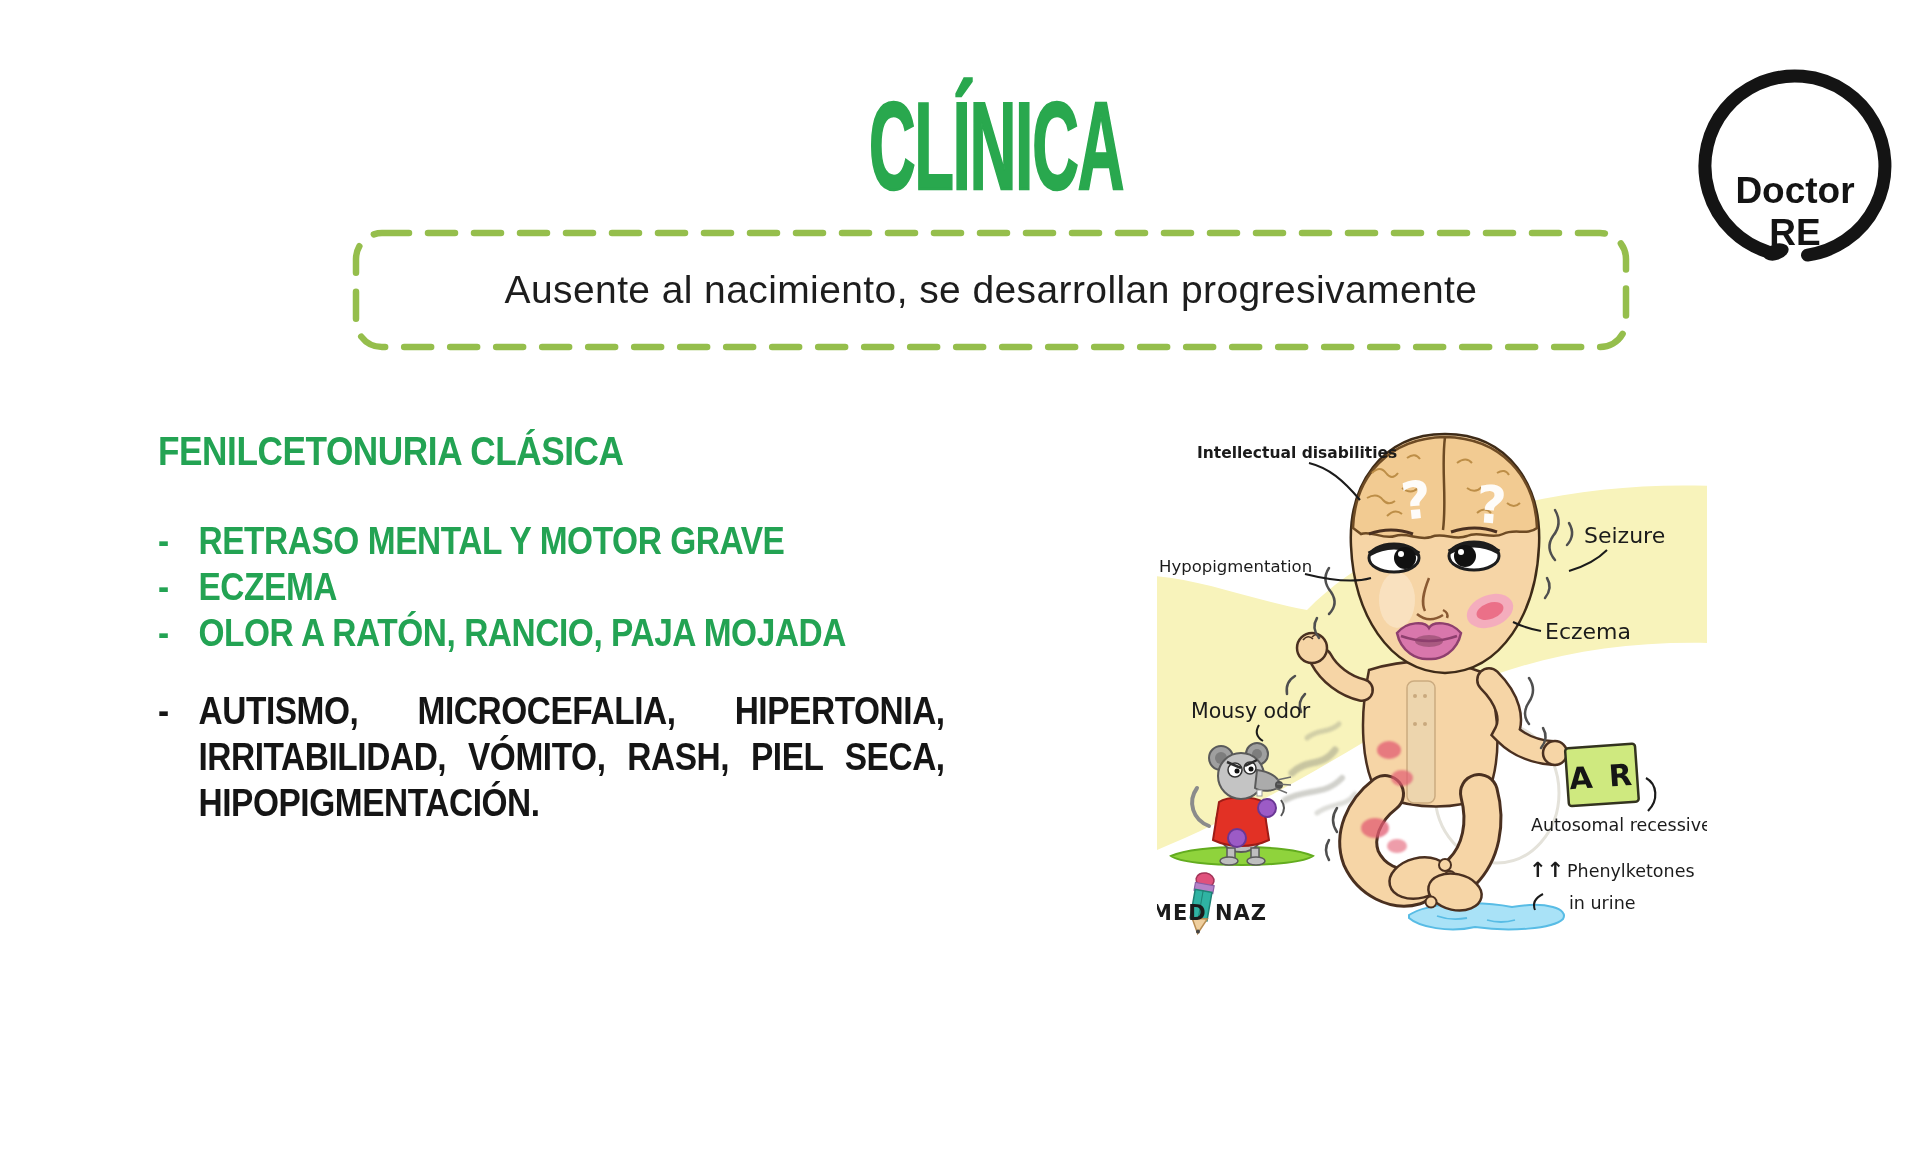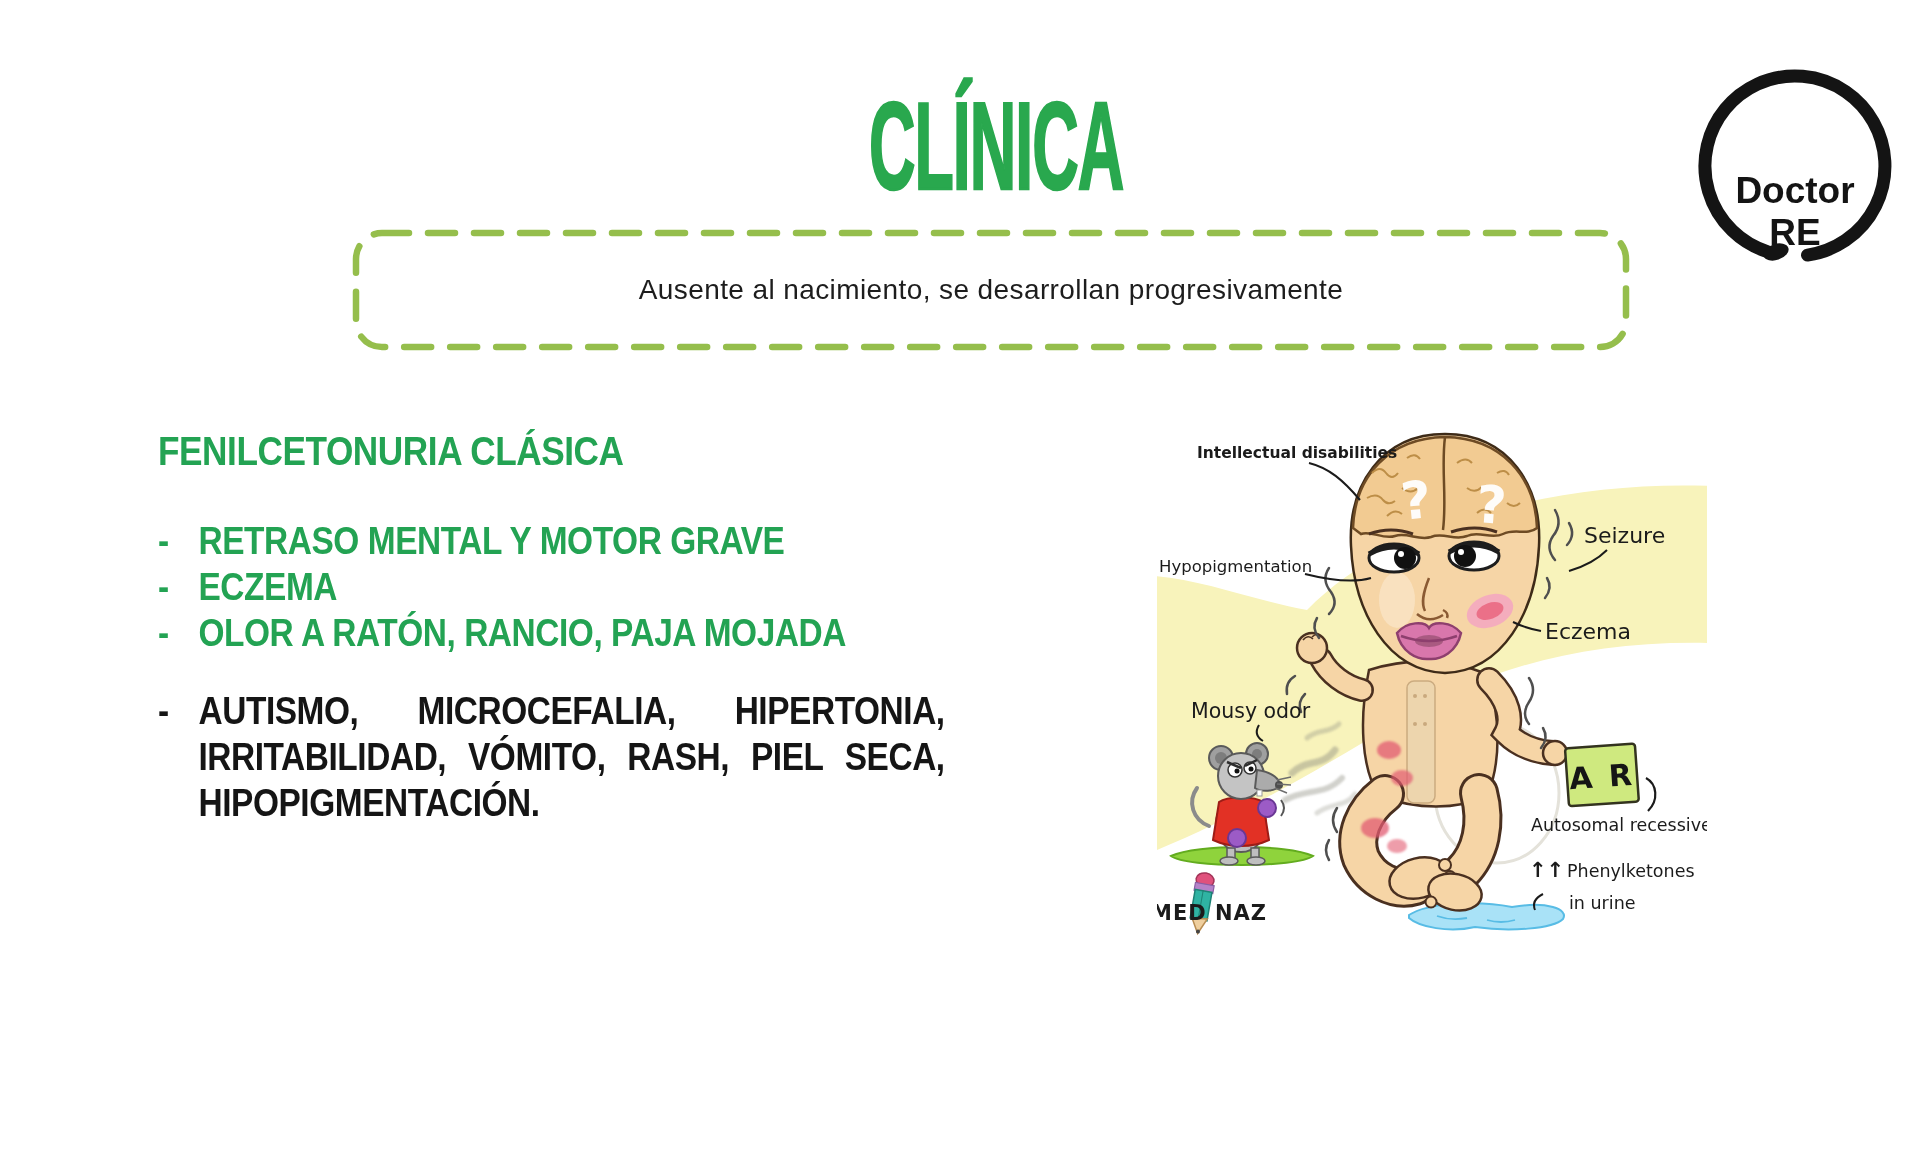--- a/index.html
+++ b/index.html
@@ -13,21 +13,21 @@
          transform:scaleX(0.52);transform-origin:top left;}
 
   
   .logo{position:absolute;left:1692px;top:56px;width:210px;height:218px;}
   .logo text{font-family:"Liberation Sans",sans-serif;font-weight:700;fill:#141414;}
 
   
   .callout{position:absolute;left:352px;top:229px;width:1278px;height:122px;}
   .callout svg{position:absolute;inset:0;}
   .callout .txt{position:absolute;inset:0;display:flex;align-items:center;justify-content:center;
-                font-size:28px;color:#1d1d1d;letter-spacing:0.4px;}
+                font-size:39px;color:#1d1d1d;letter-spacing:0.4px;}
 
   
   .content{position:absolute;left:158px;top:428px;width:940px;
            transform:scaleX(0.88);transform-origin:top left;}
   .heading{font-size:40px;font-weight:700;color:#23a353;letter-spacing:-0.5px;line-height:46px;}
   .green-list{margin-top:44px;}
   .row{display:flex;line-height:46px;font-weight:700;font-size:38px;}
   .row .dash{flex:0 0 46px;}
   .green-row{color:#23a353;letter-spacing:-0.5px;}
   .black-block{display:flex;margin-top:32px;color:#151515;}

